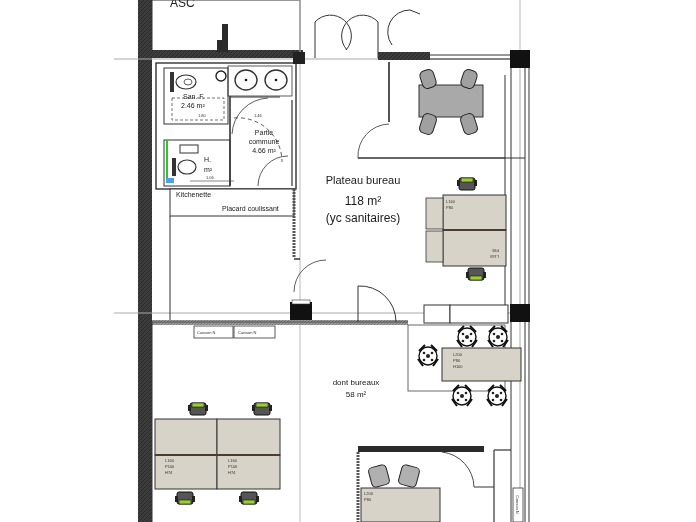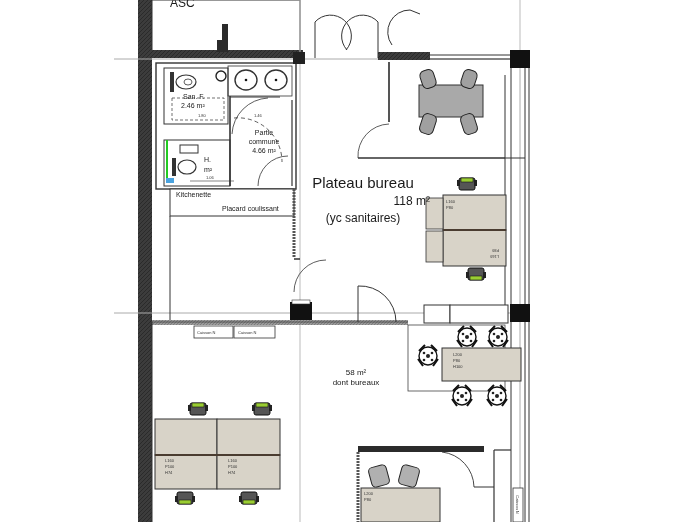--- a/index.html
+++ b/index.html
@@ -2,21 +2,21 @@
 <html><head>
 <meta charset="utf-8">
 <style>
   html, body { margin: 0; padding: 0; background: #ffffff; }
   body { width: 696px; height: 522px; overflow: hidden; position: relative; font-family: "Liberation Sans", sans-serif; }
   #plan { position: absolute; left: 0; top: 0; width: 696px; height: 522px; }
   .lbl { position: absolute; color: #1a1a1a; white-space: nowrap; font-family: "Liberation Sans", sans-serif; }
   .tiny { font-size: 4px; color: #333; }
   .sm { font-size: 7px; }
   .smlbl { font-size: 8px; padding-left: 16px; }
-  .big { font-size: 15px; }
+  .big { font-size: 11px; }
   .mid { font-size: 12px; }
   .it { }
   .center { text-align: center; }
 </style>
 </head>
 <body>
 
 <svg id="plan" viewBox="0 0 696 522" xmlns="http://www.w3.org/2000/svg">
   <defs>
     <pattern id="hatch" width="4" height="4" patternUnits="userSpaceOnUse">
@@ -208,25 +208,25 @@
 <div class="lbl tiny" style="left:254px;top:113px;">1.46</div>
 
 <div class="lbl sm" style="left:204px;top:156px;">H.</div>
 <div class="lbl sm" style="left:204px;top:166px;">m²</div>
 <div class="lbl tiny" style="left:206px;top:175px;">1.06</div>
 
 <div class="lbl sm" style="left:176px;top:191px;">Kitchenette</div>
 <div class="lbl sm" style="left:222px;top:205px;">Placard coulissant</div>
 
 <div class="lbl big center" style="left:296px;top:174px;width:134px;">Plateau bureau</div>
-<div class="lbl mid center" style="left:296px;top:194px;width:134px;text-align:right;">118 m²</div>
+<div class="lbl mid center" style="left:296px;top:194px;width:134px;">118 m²</div>
 <div class="lbl mid it center" style="left:296px;top:211px;width:134px;">(yc sanitaires)</div>
 
 <div class="lbl smlbl center" style="left:300px;top:378px;width:80px;">dont bureaux</div>
-<div class="lbl smlbl center" style="left:300px;top:368px;width:80px;">58 m²</div>
+<div class="lbl smlbl center" style="left:300px;top:390px;width:80px;">58 m²</div>
 
 <div class="lbl tiny" style="left:446px;top:199px;">L160</div>
 <div class="lbl tiny" style="left:446px;top:205px;">P80</div>
 <div class="lbl tiny" style="left:492px;top:248px;transform:rotate(180deg);">P80</div>
 <div class="lbl tiny" style="left:490px;top:254px;transform:rotate(180deg);">L160</div>
 
 <div class="lbl tiny" style="left:453px;top:352px;">L200</div>
 <div class="lbl tiny" style="left:453px;top:358px;">P80</div>
 <div class="lbl tiny" style="left:453px;top:364px;">H100</div>
 

